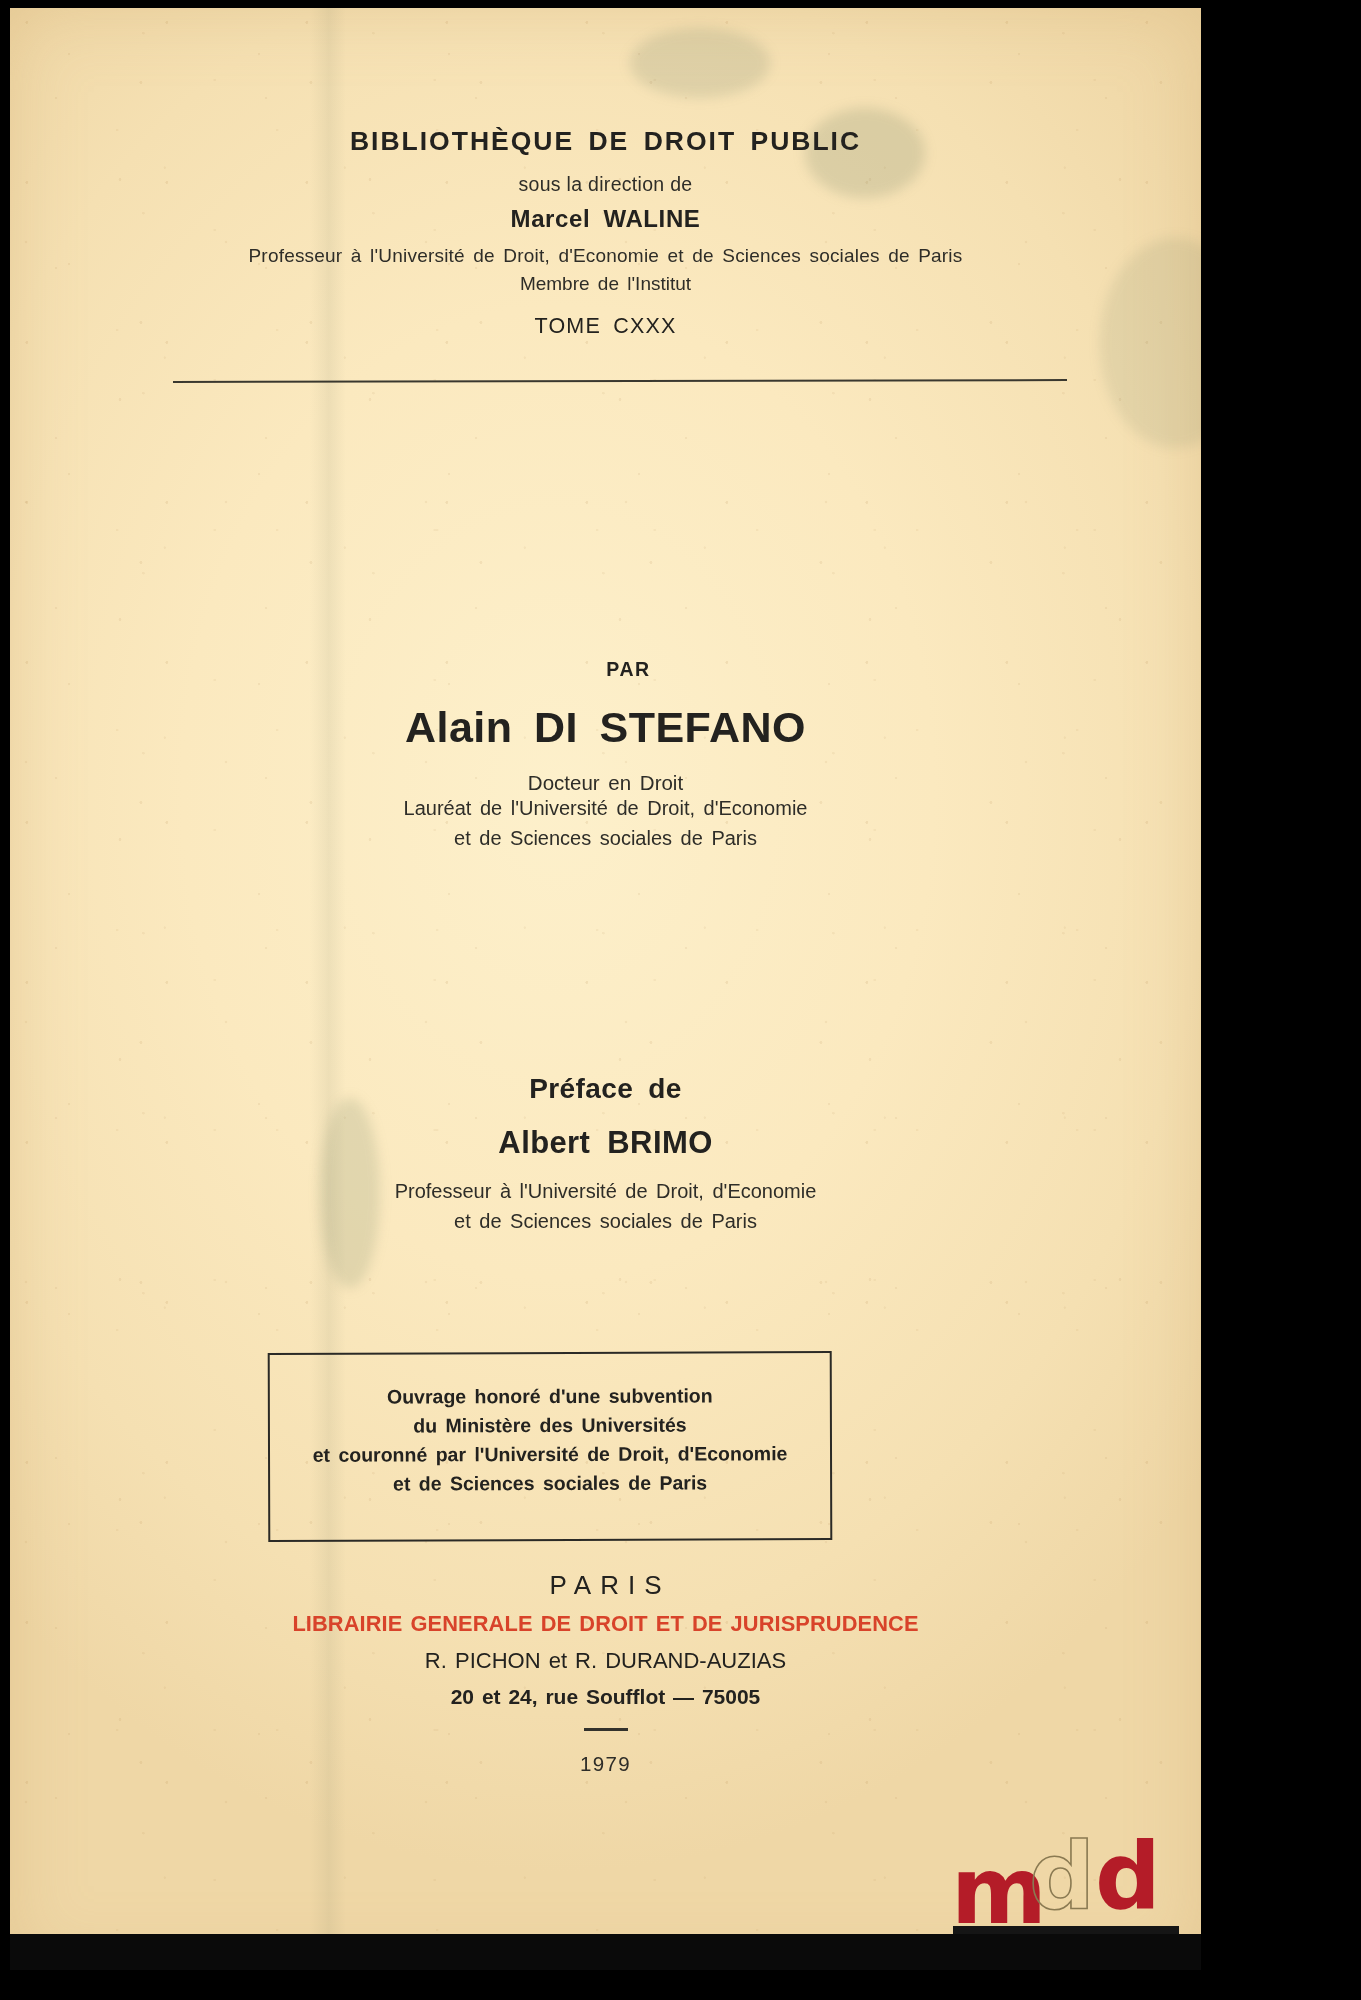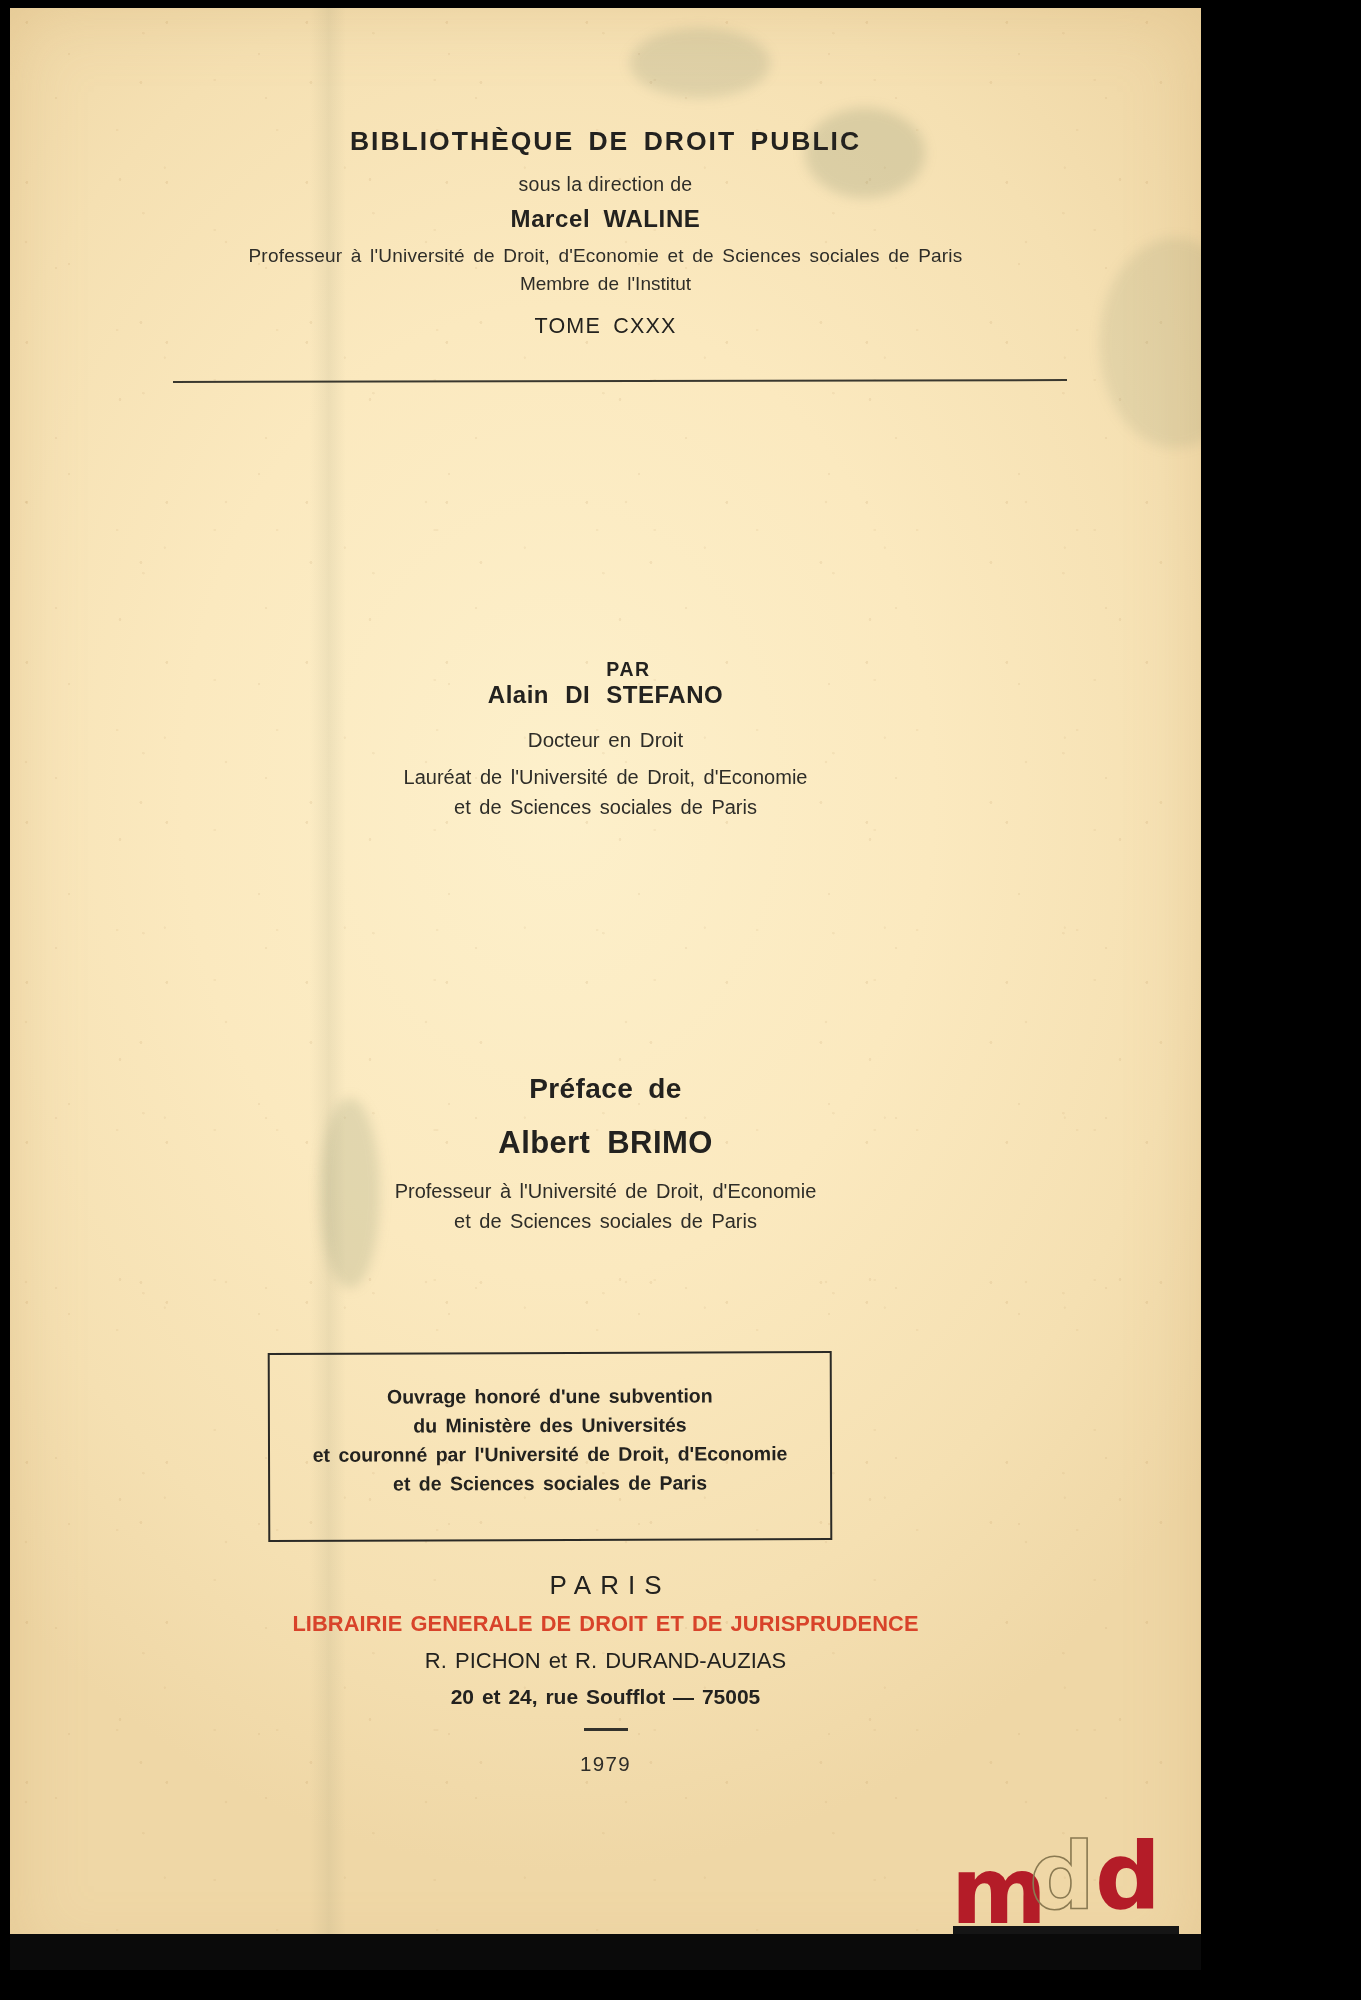--- a/index.html
+++ b/index.html
@@ -148,36 +148,37 @@
   #author { position: absolute; left: 0; right: 0; top: 650px; }
   .par {
     text-align: center;
     font-size: 19.5px;
     font-weight: bold;
     color: #23221f;
     letter-spacing: 1.6px;
     padding-left: 46px;
   }
   .author-name {
-    text-align: center;
-    font-size: 24px;
+    margin-top: 22px;
+    text-align: center;
+    font-size: 43px;
     font-weight: bold;
     color: #23221f;
     letter-spacing: .5px;
     word-spacing: 9px;
   }
   .author-role {
     margin-top: 19px;
     text-align: center;
     font-size: 20.5px;
     color: #2e2d28;
     word-spacing: 3px;
   }
   .author-aff {
-    margin-top: 14px;
+    margin-top: 2px;
     text-align: center;
     font-size: 20px;
     color: #2e2d28;
     word-spacing: 3px;
   }
   .author-aff2 {
     margin-top: 7px;
     text-align: center;
     font-size: 20px;
     color: #2e2d28;

